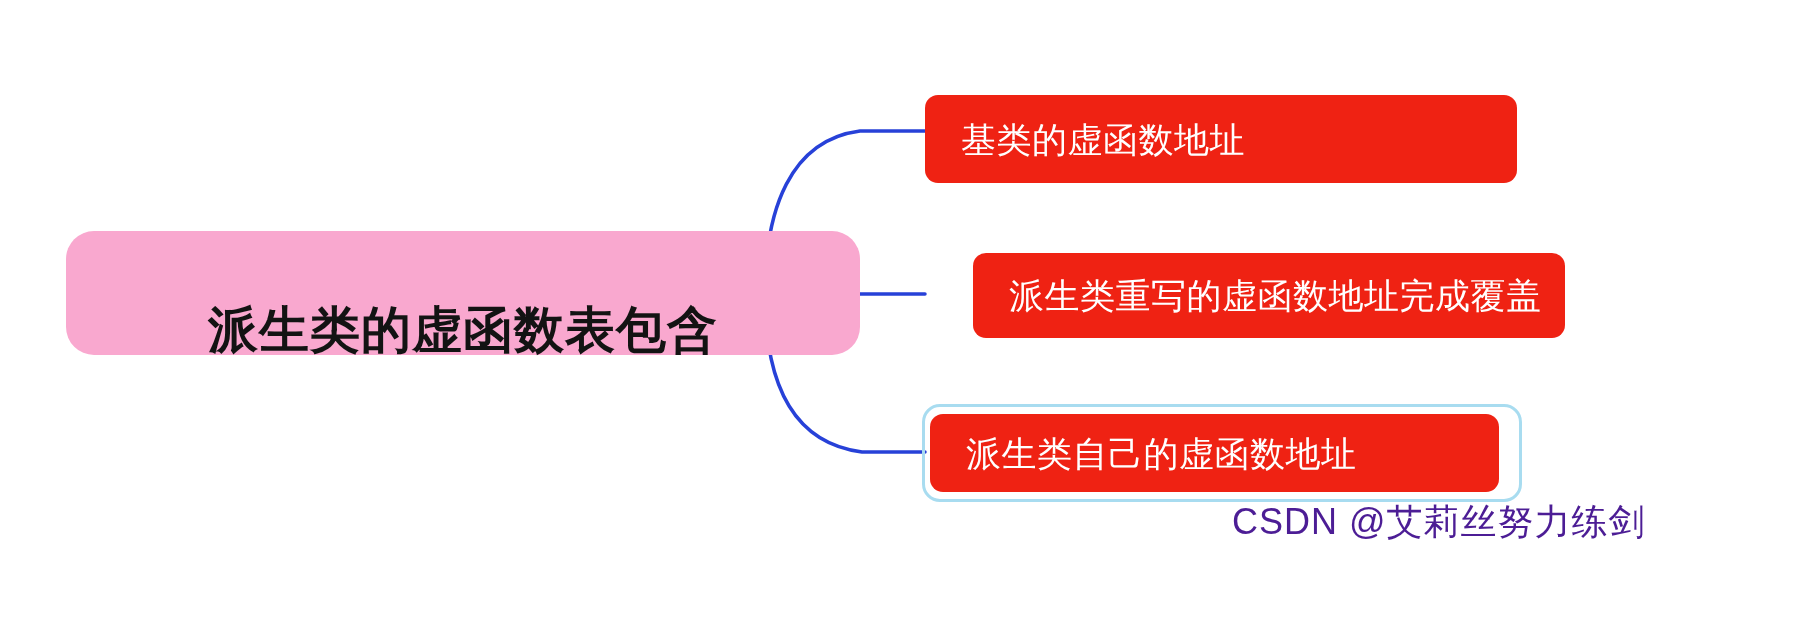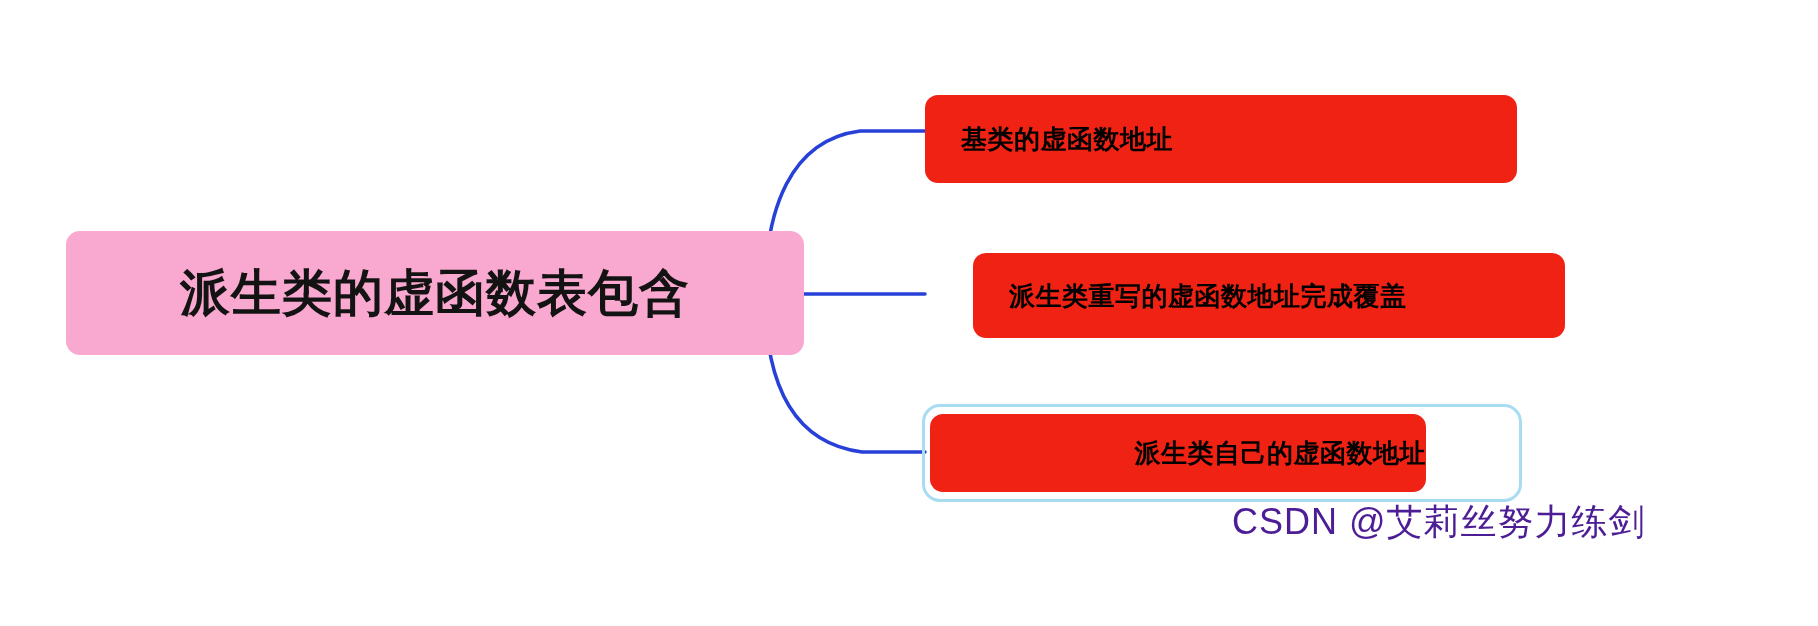--- a/index.html
+++ b/index.html
@@ -30,26 +30,26 @@
     width: 1818px;
     height: 626px;
     pointer-events: none;
   }
 
   
   .root-node {
     position: absolute;
     left: 66px;
     top: 231px;
-    width: 738px;
+    width: 794px;
     height: 124px;
     background: #f9a8cf;
-    border-radius: 14px;
+    border-radius: 28px;
     display: flex;
-    align-items: center;
+    align-items: flex-end;
     justify-content: center;
     box-sizing: border-box;
   }
   .root-label {
     font-size: 50px;
     font-weight: bold;
     color: #131313;
     letter-spacing: 1px;
     line-height: 1;
     white-space: nowrap;
@@ -59,23 +59,23 @@
   .branch-node {
     position: absolute;
     background: #ef2213;
     border-radius: 13px;
     display: flex;
     align-items: center;
     box-sizing: border-box;
     padding-left: 36px;
   }
   .branch-label {
-    font-size: 26px;
-    font-weight: bold;
-    color: #000000;
+    font-size: 35px;
+    font-weight: normal;
+    color: #ffffff;
     letter-spacing: 0.5px;
     line-height: 1;
     white-space: nowrap;
   }
 
   
   .selection-ring {
     position: absolute;
     border: 3px solid #a8dcf0;
     border-radius: 18px;
@@ -95,23 +95,22 @@
     left: 925px;
     top: 253px;
     width: 592px;
     height: 85px;
     margin-left: 48px;
   }
   
   .node-2 {
     left: 930px;
     top: 414px;
-    width: 496px;
+    width: 569px;
     height: 78px;
-    justify-content: flex-end;
   }
   .ring-2 {
     left: 922px;
     top: 404px;
     width: 600px;
     height: 98px;
   }
 
   
   .watermark {

